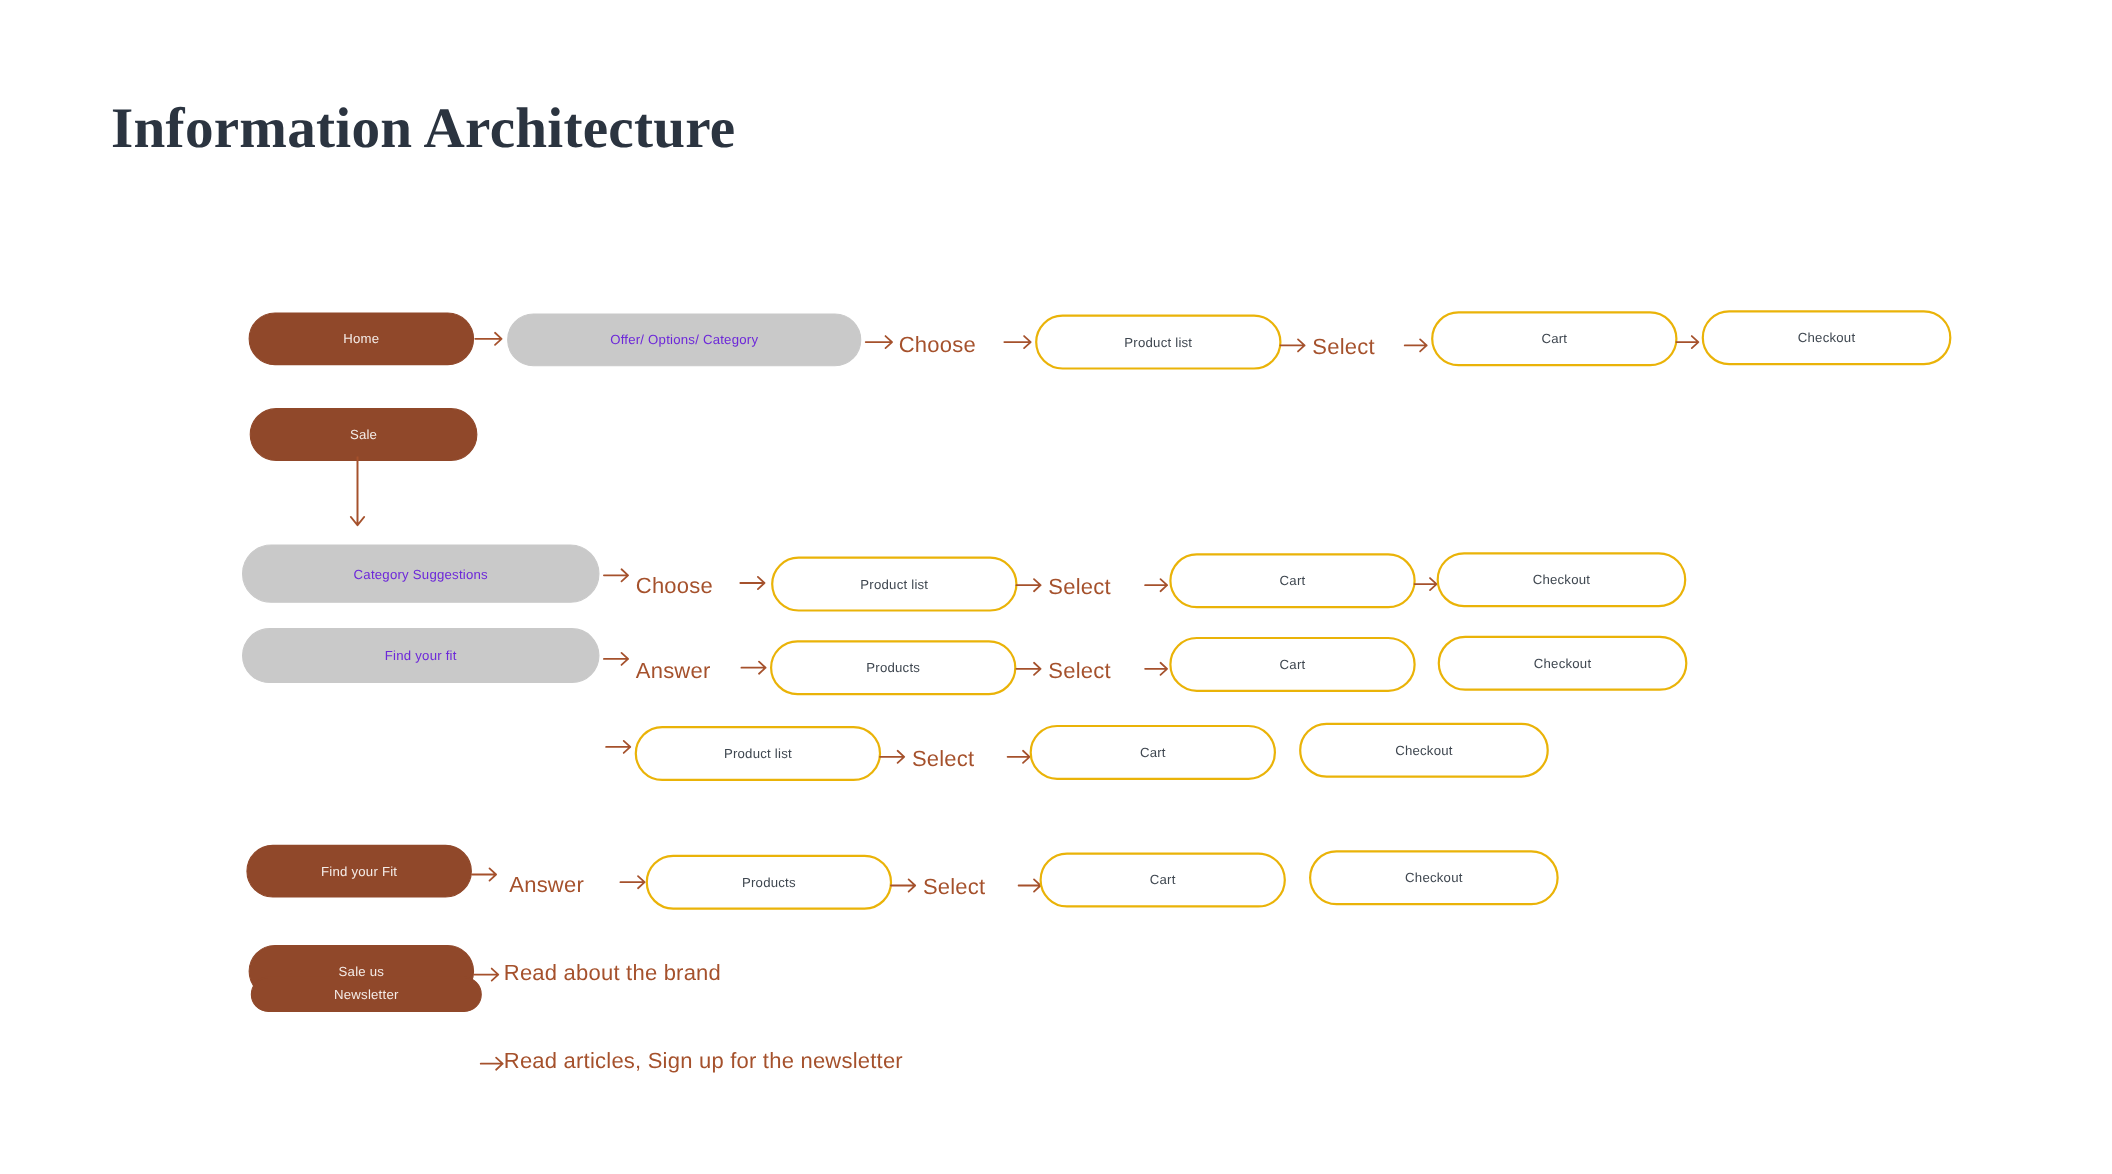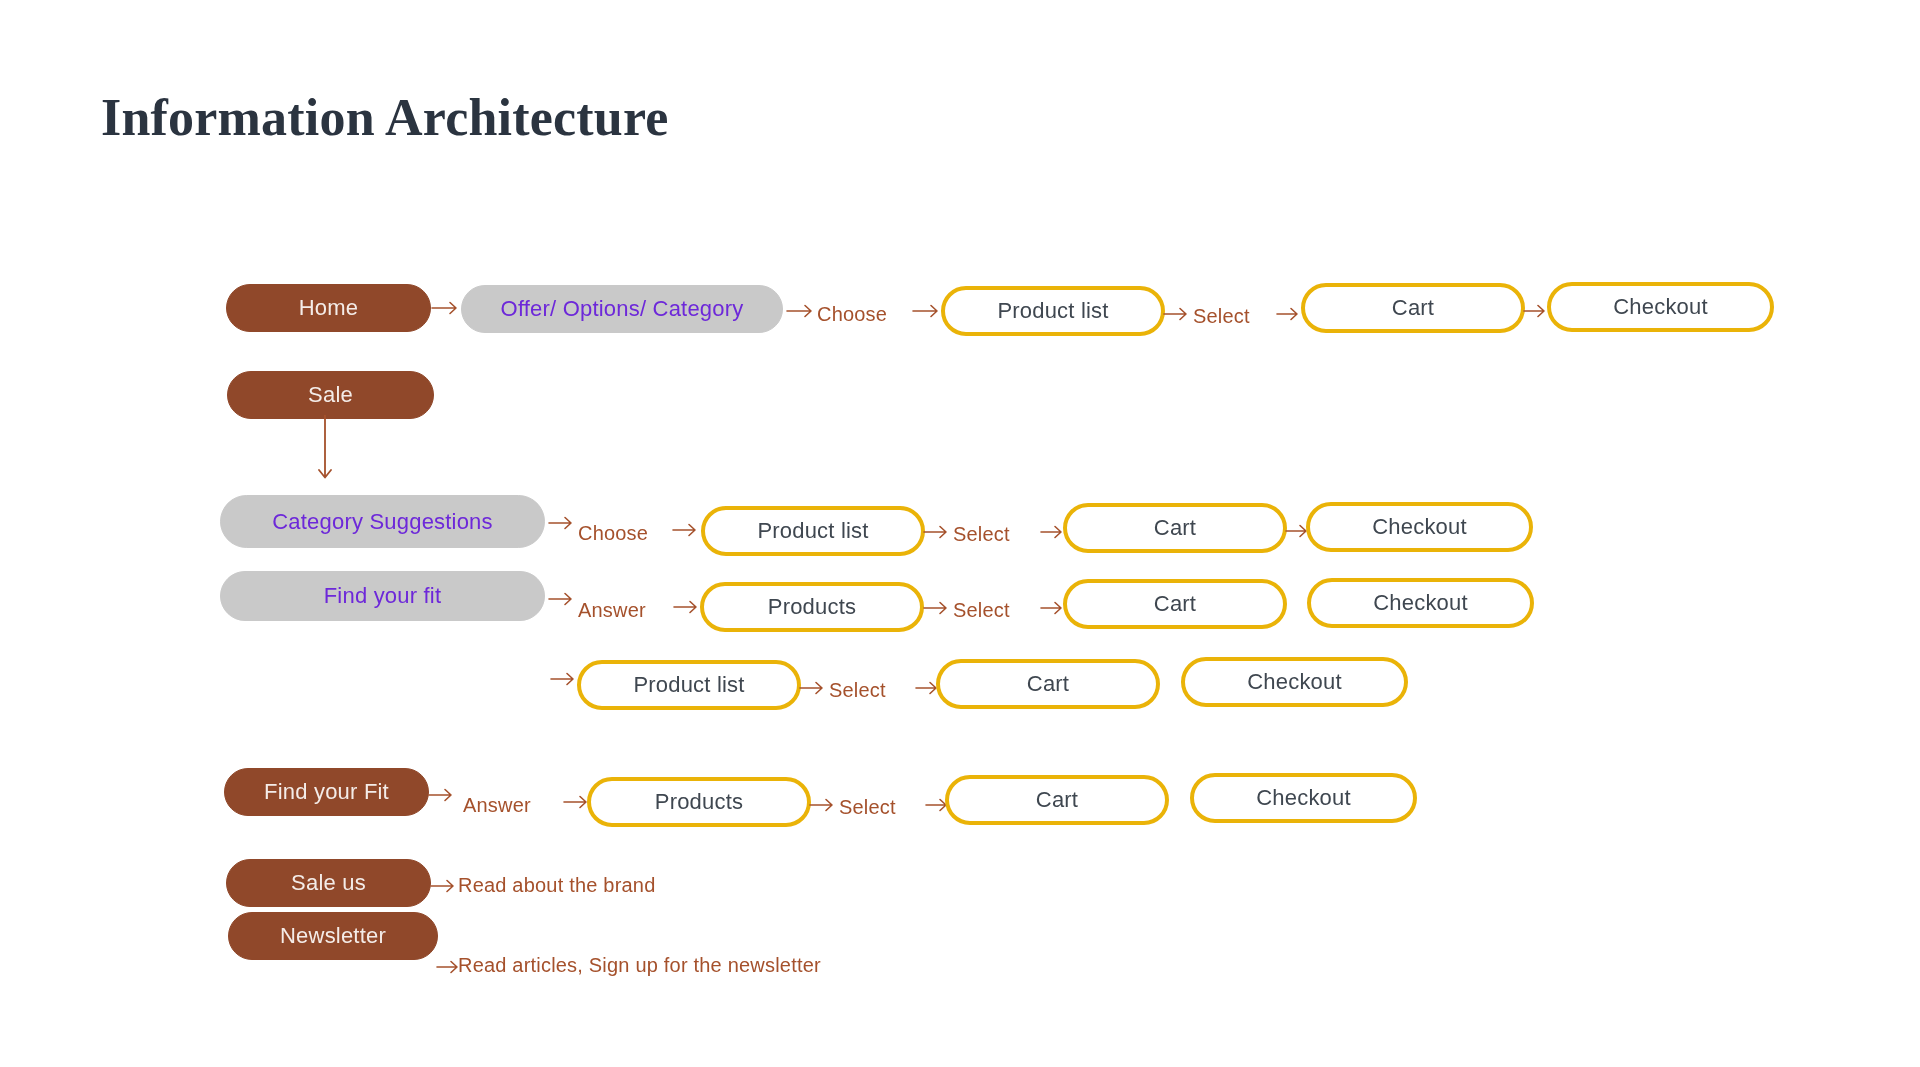--- a/index.html
+++ b/index.html
@@ -38,42 +38,42 @@
     white-space: nowrap;
   }
 
   
   .node {
     position: absolute;
     display: flex;
     align-items: center;
     justify-content: center;
     border-radius: 999px;
-    font-size: 22px;
+    font-size: 12px;
     line-height: 1;
     white-space: nowrap;
     letter-spacing: 0.2px;
   }
 
   .node.brown {
     background: #90482a;
     color: #f4ece8;
     border: 1px solid #90482a;
   }
 
   .node.gray {
     background: #c9c9c9;
     color: #6d28d9;
     border: 1px solid #c9c9c9;
   }
 
   .node.outline {
     background: #ffffff;
     color: #3f4750;
-    border: 4px solid #eab308;
+    border: 2px solid #eab308;
   }
 
   
   .conn-label {
     position: absolute;
     display: flex;
     align-items: center;
     color: #a5512c;
     font-size: 20px;
     line-height: 1;
@@ -373,21 +373,21 @@
   <div class="arrow" style="left:430px; top:875px; width:28px; height:22px;">
     <svg width="28" height="16" viewBox="0 0 28 16" fill="none">
       <path d="M1 8 H23 M17 2.5 L23 8 L17 13.5" stroke="#a5512c" stroke-width="1.6" stroke-linecap="round" stroke-linejoin="round"></path>
     </svg>
   </div>
 
   <div class="conn-label" style="left:458px; top:875px;">
     <span>Read about the brand</span>
   </div>
 
-  <div class="node brown" style="left:228px; top:912px; width:210px; height:48px;">
+  <div class="node brown" style="left:228px; top:888px; width:210px; height:32px;">
     <span>Newsletter</span>
   </div>
 
   <div class="arrow" style="left:436px; top:956px; width:26px; height:22px;">
     <svg width="26" height="16" viewBox="0 0 26 16" fill="none">
       <path d="M1 8 H21 M15 2.5 L21 8 L15 13.5" stroke="#a5512c" stroke-width="1.6" stroke-linecap="round" stroke-linejoin="round"></path>
     </svg>
   </div>
 
   <div class="conn-label" style="left:458px; top:955px;">

